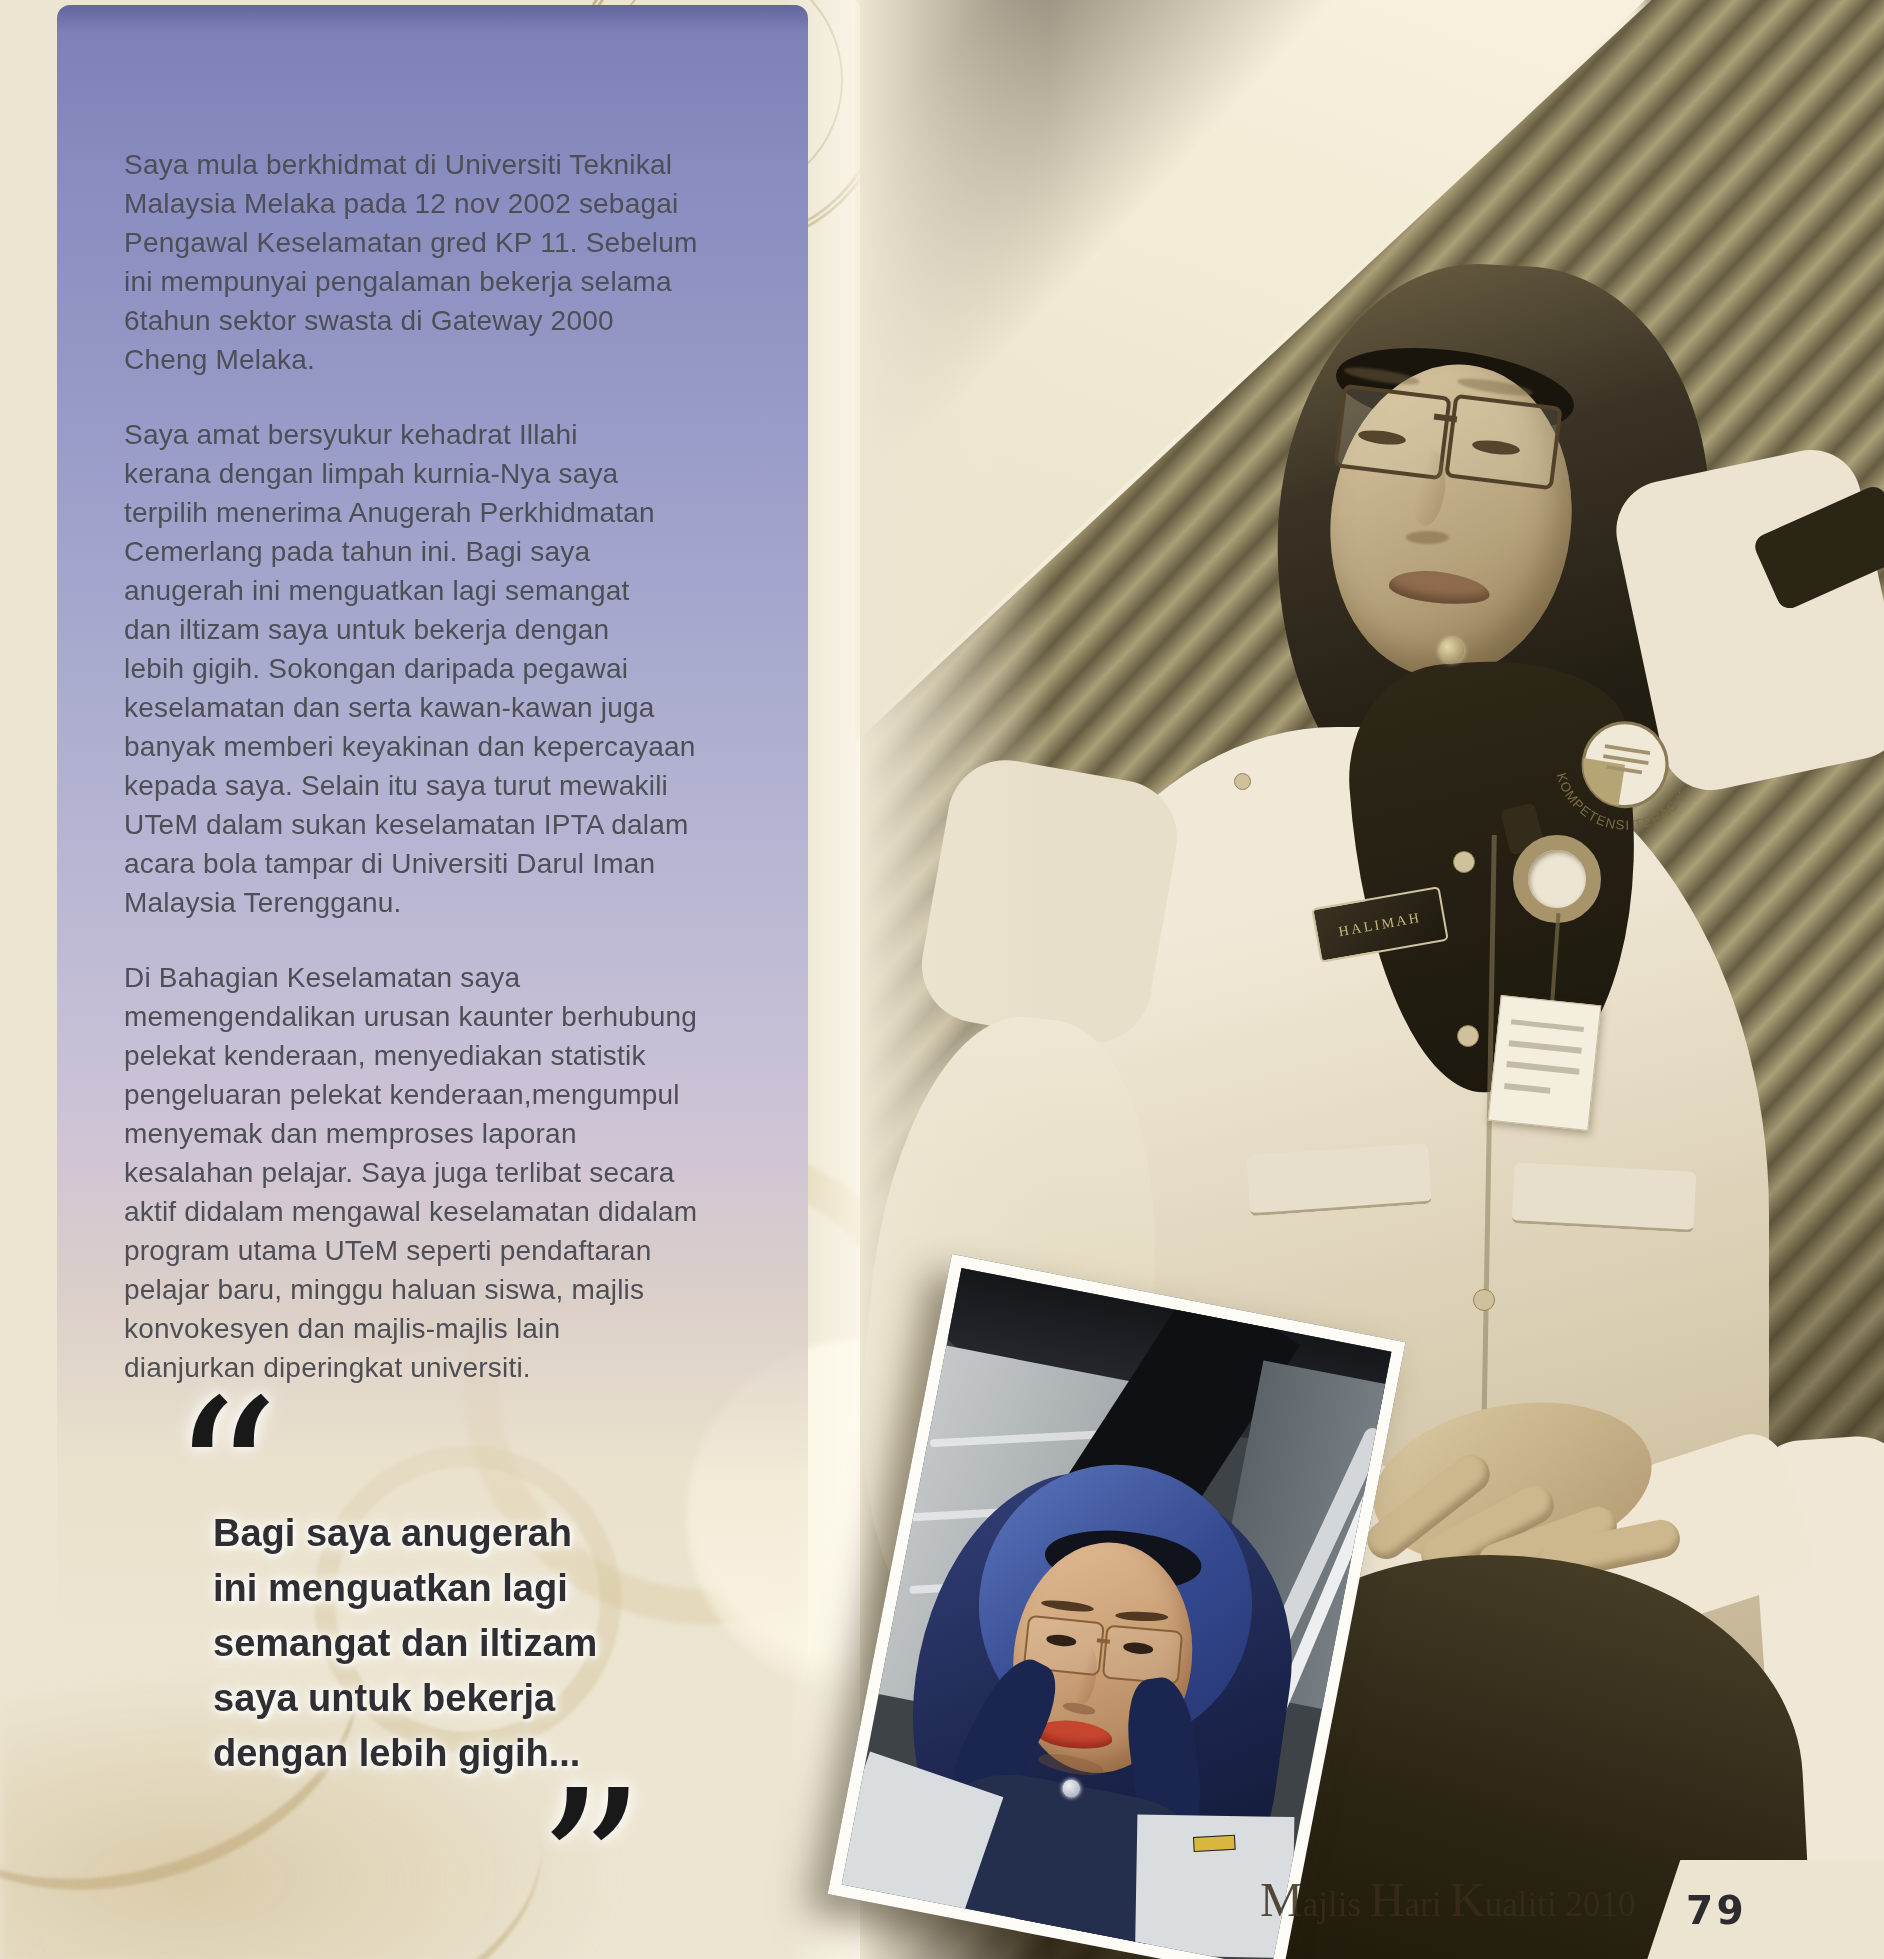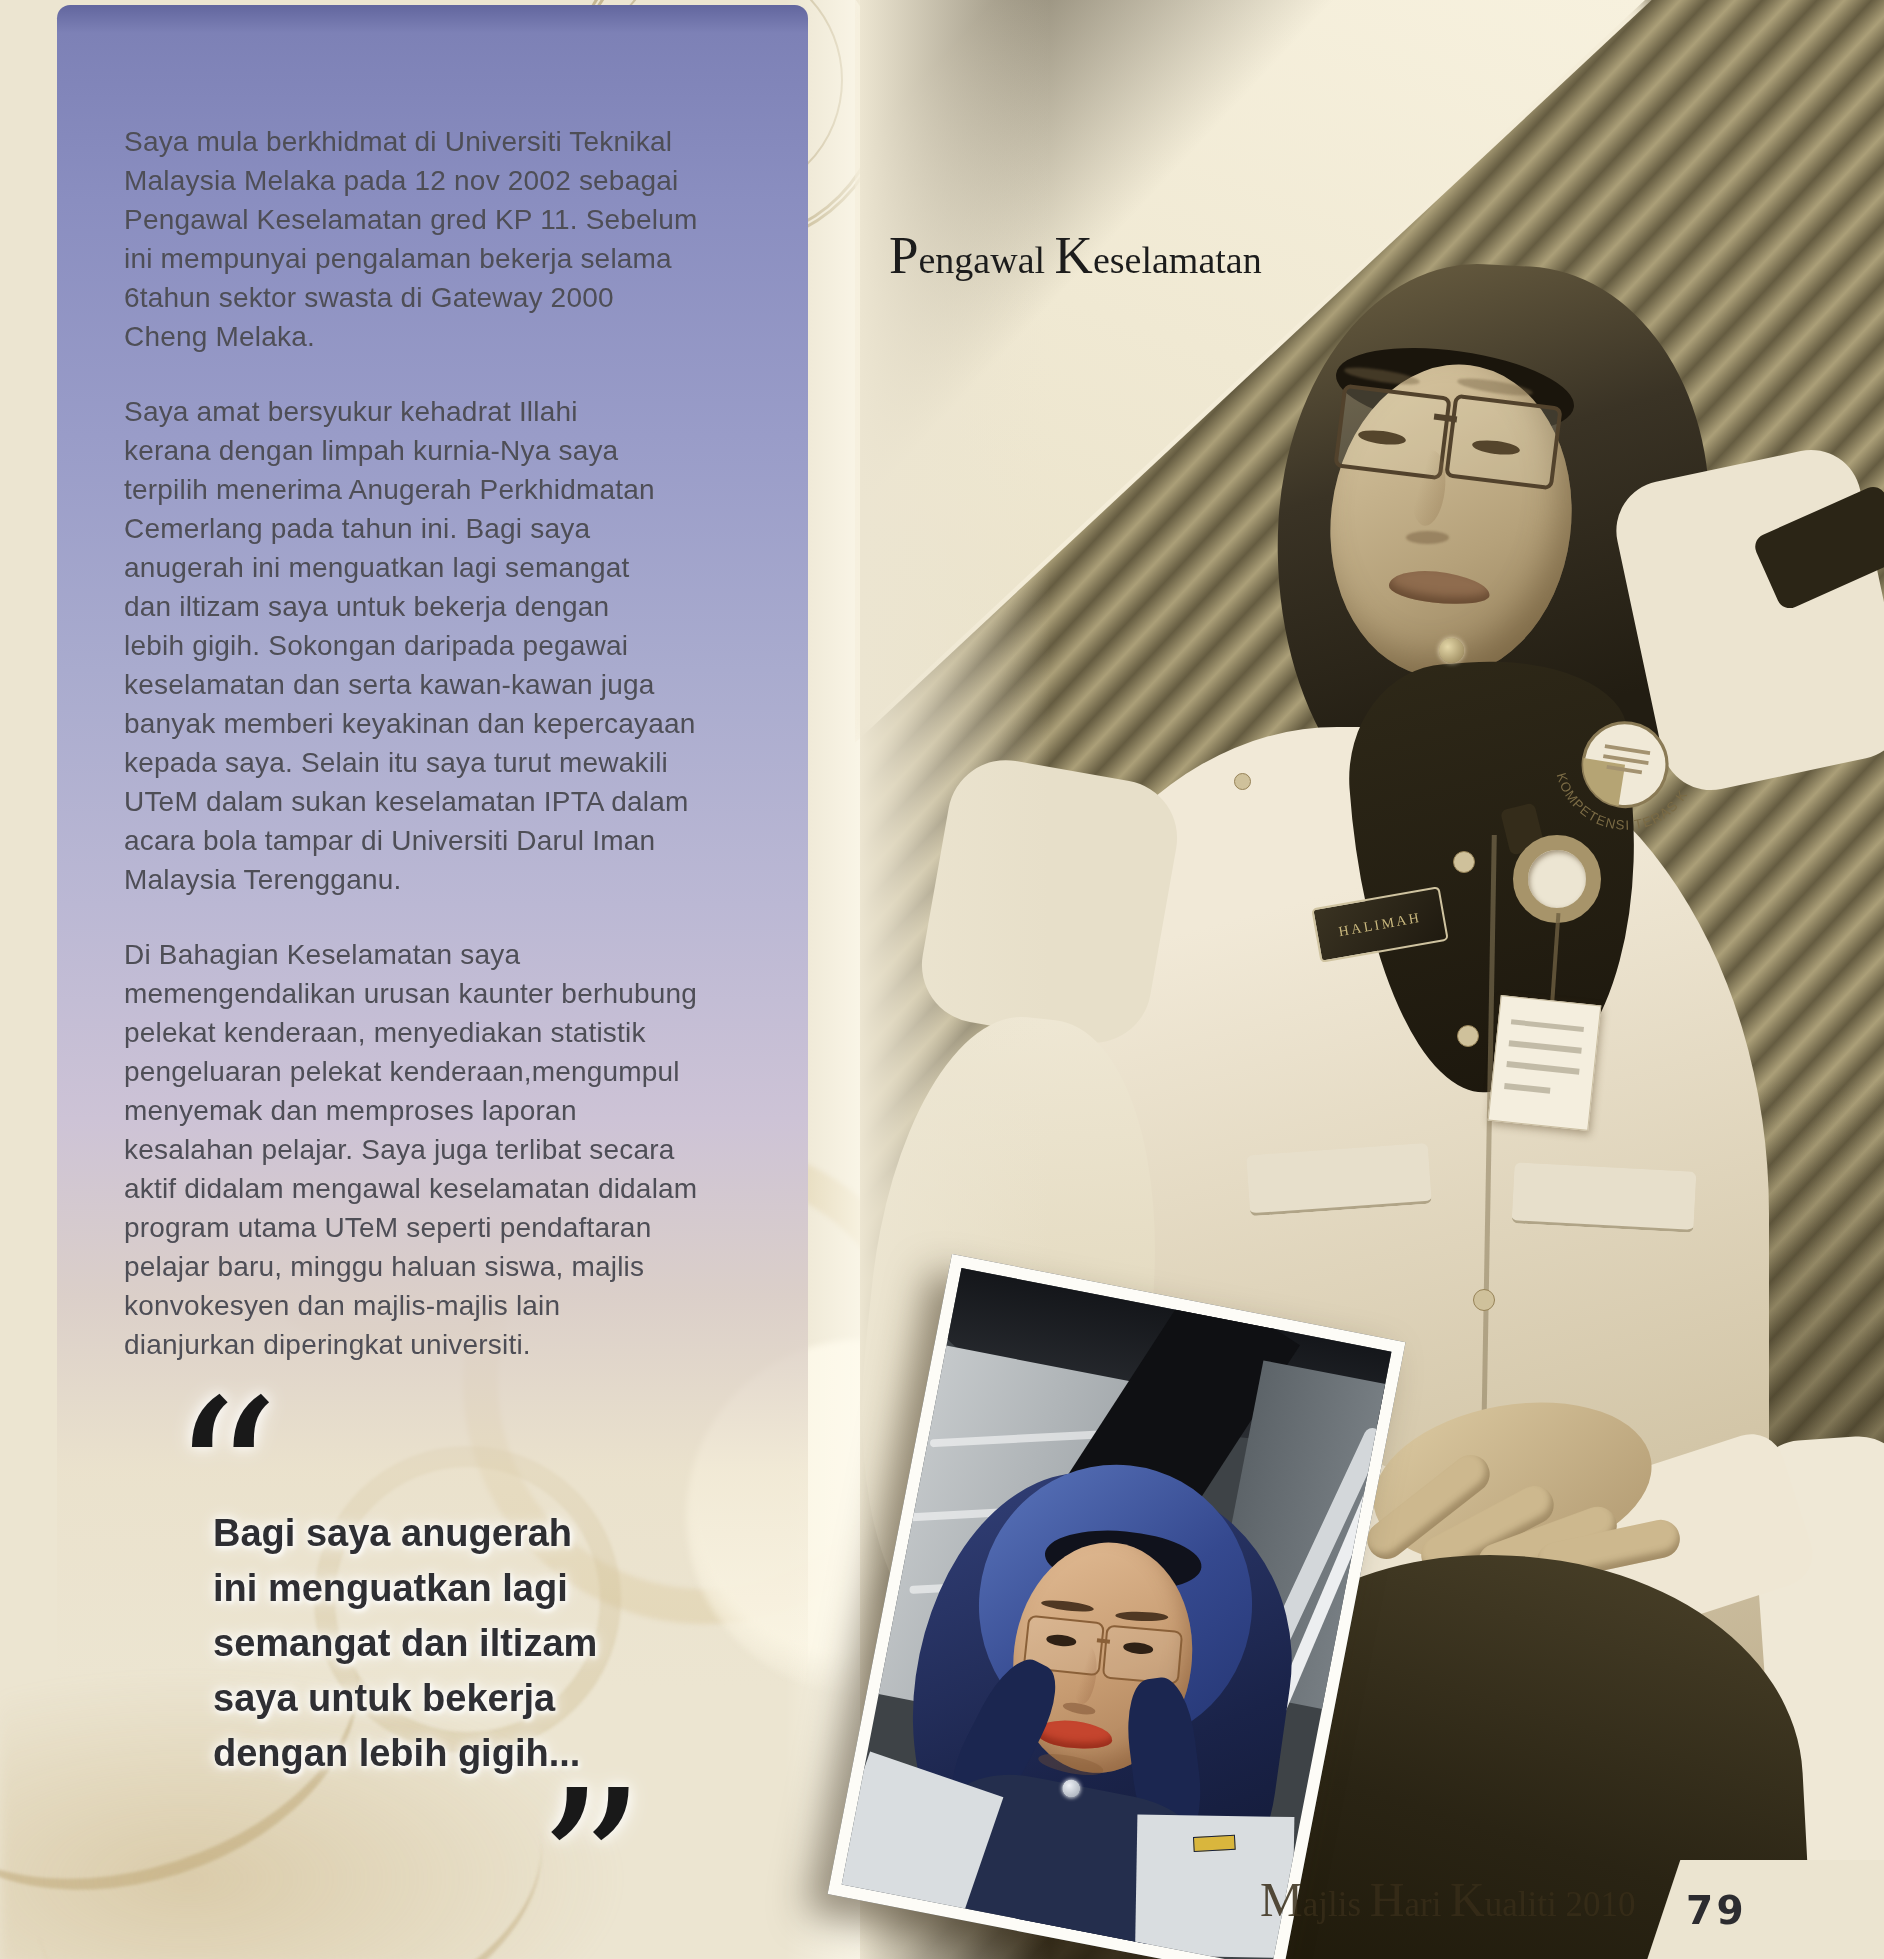--- a/index.html
+++ b/index.html
@@ -111,21 +111,21 @@
   .hand-under{left:579px;top:1599px;width:248px;height:116px;border-radius:50%;transform:rotate(-6deg);background:#c2ac82;}
   .hip-r{left:905px;top:1438px;width:157px;height:479px;border-radius:50px;transform:rotate(-4deg);background:#efe8d6;}
   .skirt{left:347px;top:1554px;width:595px;height:430px;transform:rotate(-3deg);
       border-radius:50% 60% 20% 30%;background:linear-gradient(200deg,#4a4129 5%,#2a2414 60%,#1d1809 100%);}
 
   
   .panel{left:57px;top:5px;width:751px;height:1955px;border-radius:13.2px 13.2px 0 0;
       background:linear-gradient(180deg,#62669e 0px,#7d81b6 28px,#8a8ec0 10%,#999cc8 22%,
                  #a9abce 34%,#bbb8d4 46%,#cdc3d6 57%,#dbcfc9 66%,
                  rgba(233,223,201,.55) 75%, rgba(236,229,209,0) 86%);}
-  .article{left:124px;top:122px;width:653px;color:#4e4e56;font-size:28px;line-height:39px;
+  .article{left:124px;top:145px;width:653px;color:#4e4e56;font-size:28px;line-height:39px;
       letter-spacing:0.2px;}
   .article p{margin:0 0 36px 0;white-space:pre-line;}
 
   
   .qmark{font-family:"DejaVu Serif",serif;font-size:215px;line-height:1;color:#191919;
       text-shadow:0 0 13.2px rgba(255,255,255,.95), 0 0 25px rgba(255,255,255,.8);}
   .qopen{left:170px;top:1372px;}
   .qclose{left:536px;top:1762px;}
   .qtext{left:213px;top:1506px;width:529px;font-size:38px;line-height:55px;font-weight:bold;
       color:#2f2f33;white-space:pre-line;
@@ -318,21 +318,20 @@
 
   <div class="abs qmark qopen">“</div>
   <div class="abs qtext">Bagi saya anugerah
 ini menguatkan lagi
 semangat dan iltizam
 saya untuk bekerja
 dengan lebih gigih...</div>
   <div class="abs qmark qclose">”</div>
 
   <div class="abs caption">
-    <div><span class="cap">P</span>engawal <span class="cap">K</span>eselamatan</div>
   </div>
 
   <div class="abs inset">
     <div class="abs in-roof"></div>
     <div class="abs in-window">
       <div class="abs in-streak" style="left:8.3px;top:74px;width:174px"></div>
       <div class="abs in-streak" style="left:0;top:149px;width:190px"></div>
       <div class="abs in-streak" style="left:16.5px;top:223px;width:165px"></div>
     </div>
     <div class="abs in-pillar"></div>

